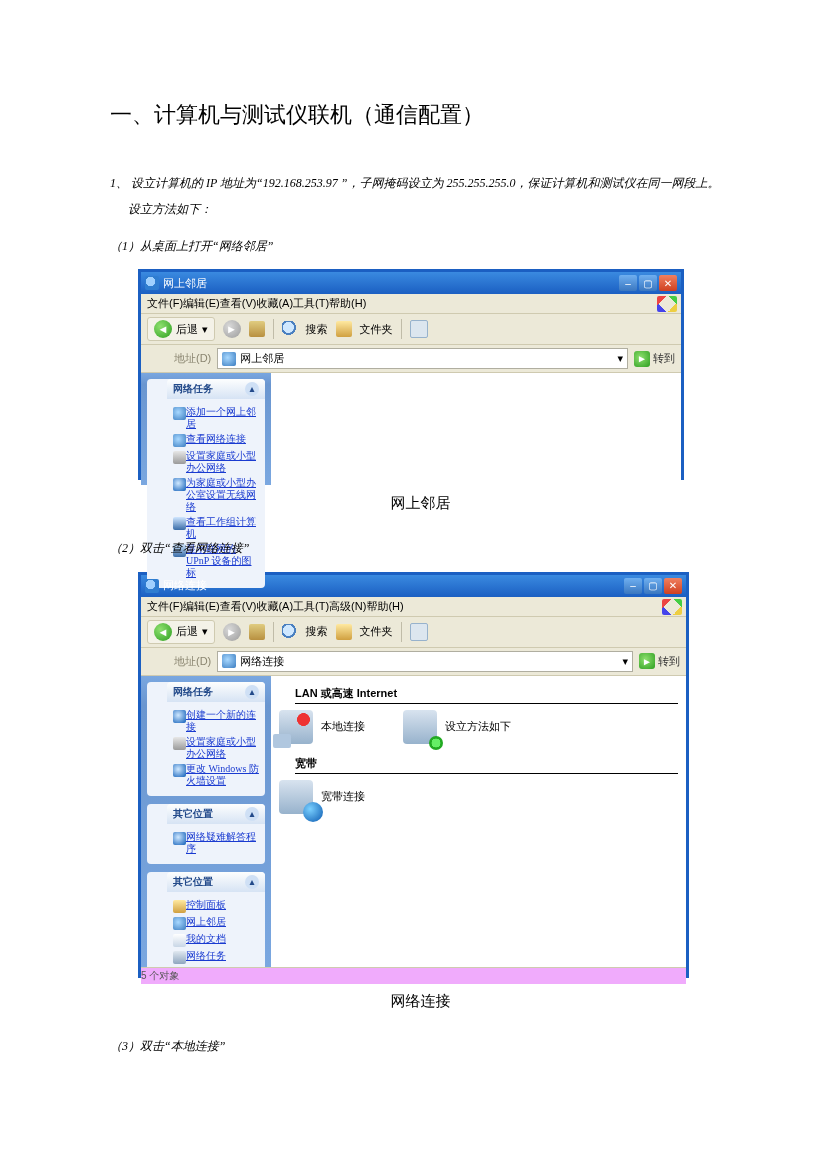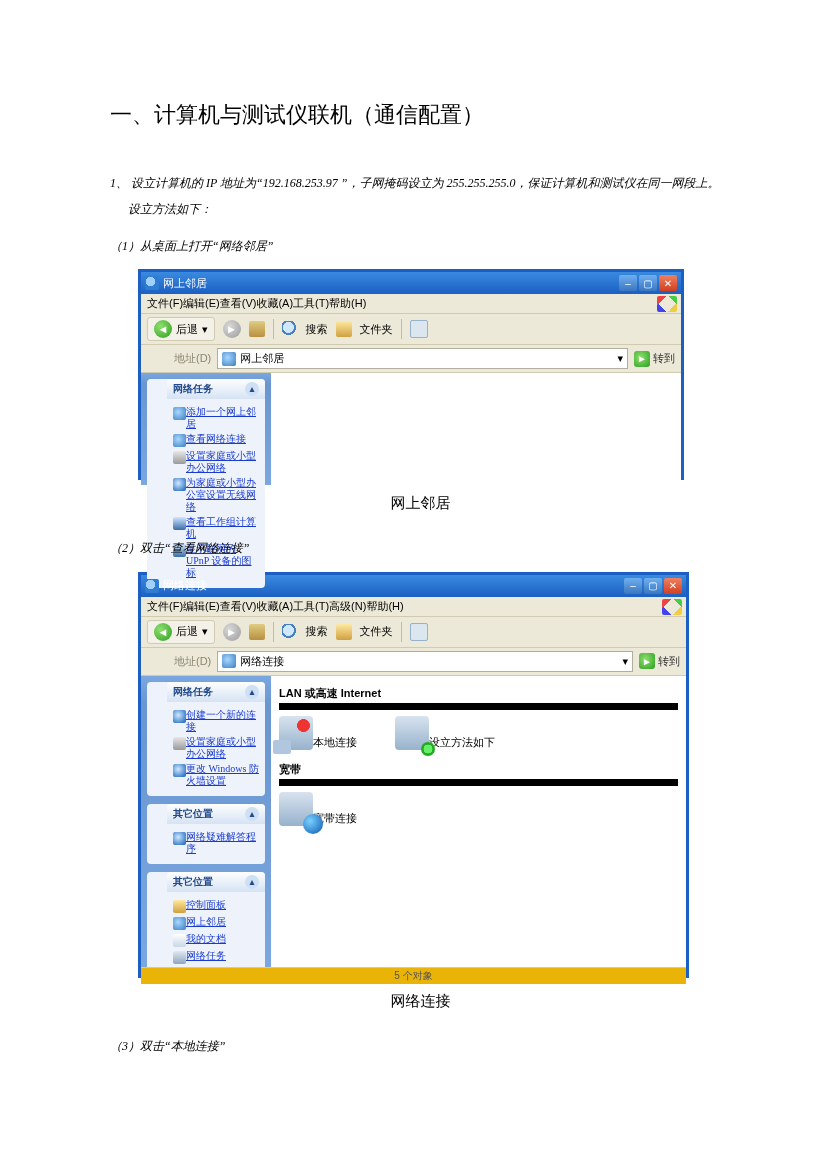--- a/index.html
+++ b/index.html
@@ -170,47 +170,47 @@
   .pi.mon{background:linear-gradient(#d0e6ff,#3a6da8);}
   .pi.fold{background:linear-gradient(#ffe9a0,#d0a040);}
   .pi.pc{background:linear-gradient(#e0e8f0,#8fa6bf);}
   .pi.doc{background:linear-gradient(#fff,#c8d6e6);}
   .panel-body .txt{flex:1;line-height:1.2;}
 
   .content{
     flex:1;padding:6px 8px;font-size:11px;
   }
   .section-label{
-    font-weight:bold;margin:4px 0 6px 0;color:#000;
-    border-bottom:7px solid #000000;padding-bottom:2px;
+    font-weight:bold;margin:4px 0 6px 16px;color:#000;
+    border-bottom:1px solid #000000;padding-bottom:2px;
   }
   .icons-row{display:flex;gap:38px;margin:4px 0 12px 0;}
-  .dicon{display:flex;align-items:flex-end;}
+  .dicon{display:flex;align-items:center;gap:8px;}
   .dicon .g{width:34px;height:34px;position:relative;}
   .g.lan{
     background:
       radial-gradient(circle at 72% 28%,#e33 0 18%,transparent 19%),
       linear-gradient(#d8e3ef,#97b2cc);
     border-radius:4px;
   }
   .g.lan::after{content:"";position:absolute;left:-6px;bottom:-4px;width:18px;height:14px;background:#b0c7df;border-radius:2px;}
   .g.wlan{
     background: linear-gradient(#d8e3ef,#97b2cc);
     border-radius:4px;
   }
   .g.wlan::after{content:"";position:absolute;right:-6px;bottom:-6px;width:14px;height:14px;border-radius:50%;background:radial-gradient(circle,#6e6 0 45%,transparent 46%),radial-gradient(circle,#2a2 0 100%);}
   .g.wan{
     background: linear-gradient(#d8e3ef,#97b2cc);
     border-radius:4px;position:relative;
   }
   .g.wan::after{content:"";position:absolute;right:-10px;bottom:-8px;width:20px;height:20px;border-radius:50%;background:radial-gradient(circle at 35% 35%,#7ad0ff,#0a59b0);}
 
   .statusbar{
-    height:16px;background:#eab308;border-top:1px solid #cfcab0;
-    font-size:10px;padding:0 0;display:flex;align-items:center;color:#555;justify-content:center;
+    height:16px;background:#f0abfc;border-top:1px solid #cfcab0;
+    font-size:10px;padding:0 0;display:flex;align-items:center;color:#555;
   }
 </style>
 </head>
 <body>
 
 <div class="page">
 
   <h1 class="heading">一、计算机与测试仪联机（通信配置）</h1>
 
   <p class="para indent">1、 设立计算机的 IP 地址为“192.168.253.97 ”，子网掩码设立为 255.255.255.0，保证计算机和测试仪在同一网段上。设立方法如下：</p>

